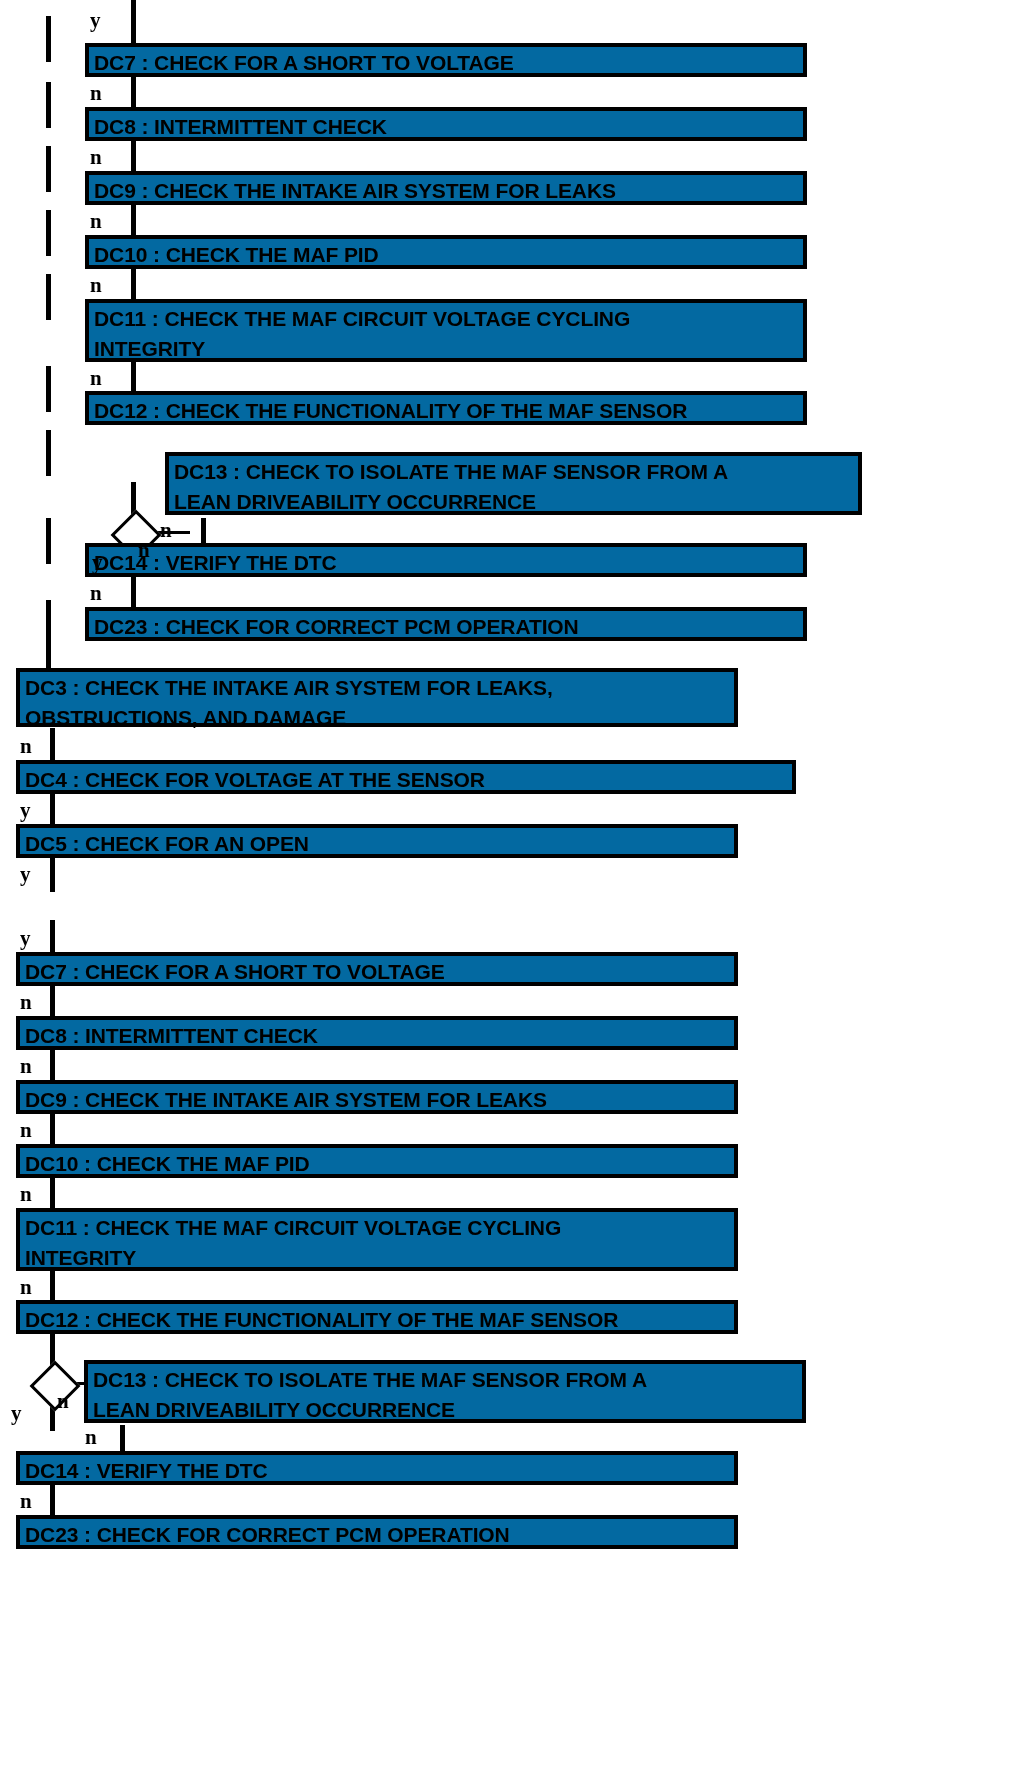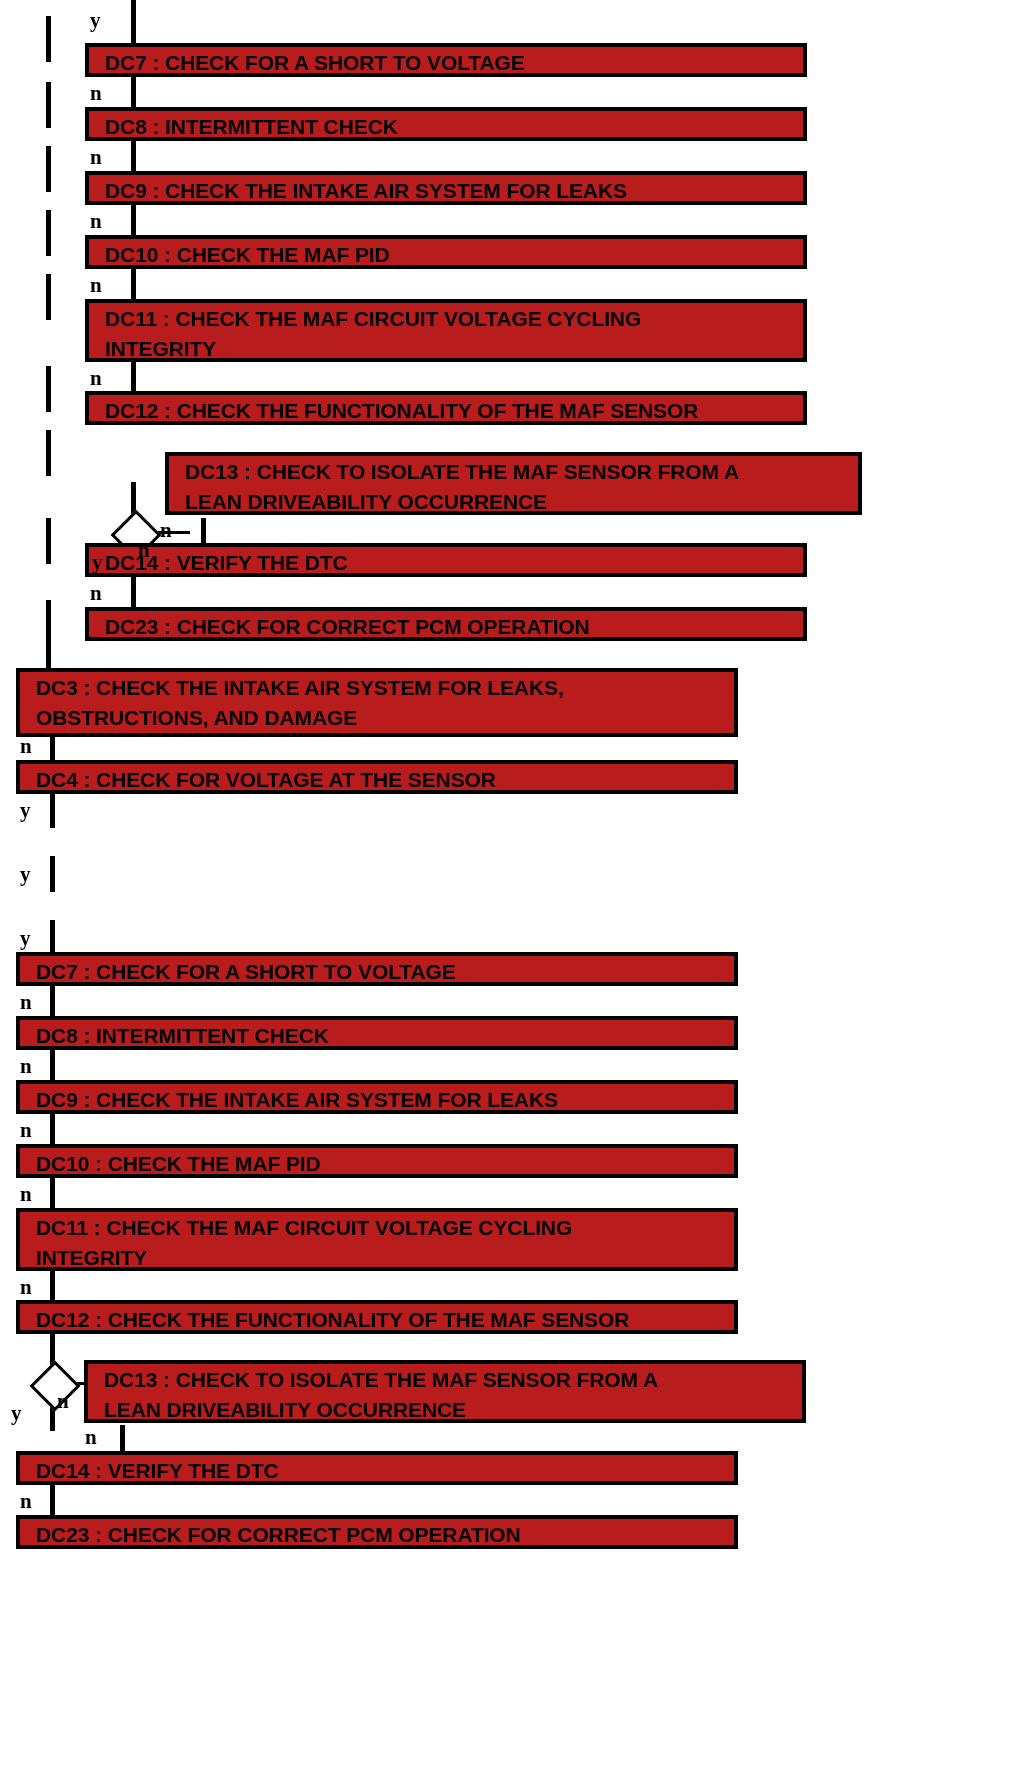--- a/index.html
+++ b/index.html
@@ -16,27 +16,27 @@
     height: 1786px;
     background: #ffffff;
     overflow: hidden;
   }
 
   
   .node {
     position: absolute;
     box-sizing: border-box;
     border: 4px solid #000000;
-    background: #b91c1c;
+    background: #0369a1;
     font-family: "Liberation Sans", sans-serif;
     font-weight: bold;
     font-size: 21px;
     line-height: 30px;
     color: #000000;
-    padding: 1px 0 1px 16px;
+    padding: 1px 0 1px 5px;
     white-space: pre-line;
     letter-spacing: -0.1px;
     z-index: 3;
   }
   .vline {
     position: absolute;
     width: 5px;
     background: #000000;
     z-index: 1;
   }
@@ -150,23 +150,24 @@
   <div class="edgelabel" style="left:20px; top:992px;">n</div>
   <div class="edgelabel" style="left:20px; top:1056px;">n</div>
   <div class="edgelabel" style="left:20px; top:1120px;">n</div>
   <div class="edgelabel" style="left:20px; top:1184px;">n</div>
   <div class="edgelabel" style="left:20px; top:1277px;">n</div>
   <div class="edgelabel" style="left:11px; top:1403px;">y</div>
   <div class="edgelabel" style="left:57px; top:1391px;">n</div>
   <div class="edgelabel" style="left:85px; top:1427px;">n</div>
   <div class="edgelabel" style="left:20px; top:1491px;">n</div>
 
-  <div class="node" style="left:16px;  top:668px;  width:722px; height:69px;">DC3 : CHECK THE INTAKE AIR SYSTEM FOR LEAKS,
+  <div class="node" style="left:16px;  top:668px;  width:722px; height:59px;">DC3 : CHECK THE INTAKE AIR SYSTEM FOR LEAKS,
 OBSTRUCTIONS, AND DAMAGE</div>
-  <div class="node" style="left:16px;  top:760px;  width:722px; height:34px;">DC4 : CHECK FOR VOLTAGE AT THE SENSOR</div>
+  <div class="node" style="left:16px;  top:760px;  width:780px; height:34px;">DC4 : CHECK FOR VOLTAGE AT THE SENSOR</div>
+  <div class="node" style="left:16px;  top:824px;  width:722px; height:34px;">DC5 : CHECK FOR AN OPEN</div>
   <div class="node" style="left:16px;  top:952px;  width:722px; height:34px;">DC7 : CHECK FOR A SHORT TO VOLTAGE</div>
   <div class="node" style="left:16px;  top:1016px; width:722px; height:34px;">DC8 : INTERMITTENT CHECK</div>
   <div class="node" style="left:16px;  top:1080px; width:722px; height:34px;">DC9 : CHECK THE INTAKE AIR SYSTEM FOR LEAKS</div>
   <div class="node" style="left:16px;  top:1144px; width:722px; height:34px;">DC10 : CHECK THE MAF PID</div>
   <div class="node" style="left:16px;  top:1208px; width:722px; height:63px;">DC11 : CHECK THE MAF CIRCUIT VOLTAGE CYCLING
 INTEGRITY</div>
   <div class="node" style="left:16px;  top:1300px; width:722px; height:34px;">DC12 : CHECK THE FUNCTIONALITY OF THE MAF SENSOR</div>
   <div class="node" style="left:84px;  top:1360px; width:722px; height:63px;">DC13 : CHECK TO ISOLATE THE MAF SENSOR FROM A
 LEAN DRIVEABILITY OCCURRENCE</div>
   <div class="node" style="left:16px;  top:1451px; width:722px; height:34px;">DC14 : VERIFY THE DTC</div>

